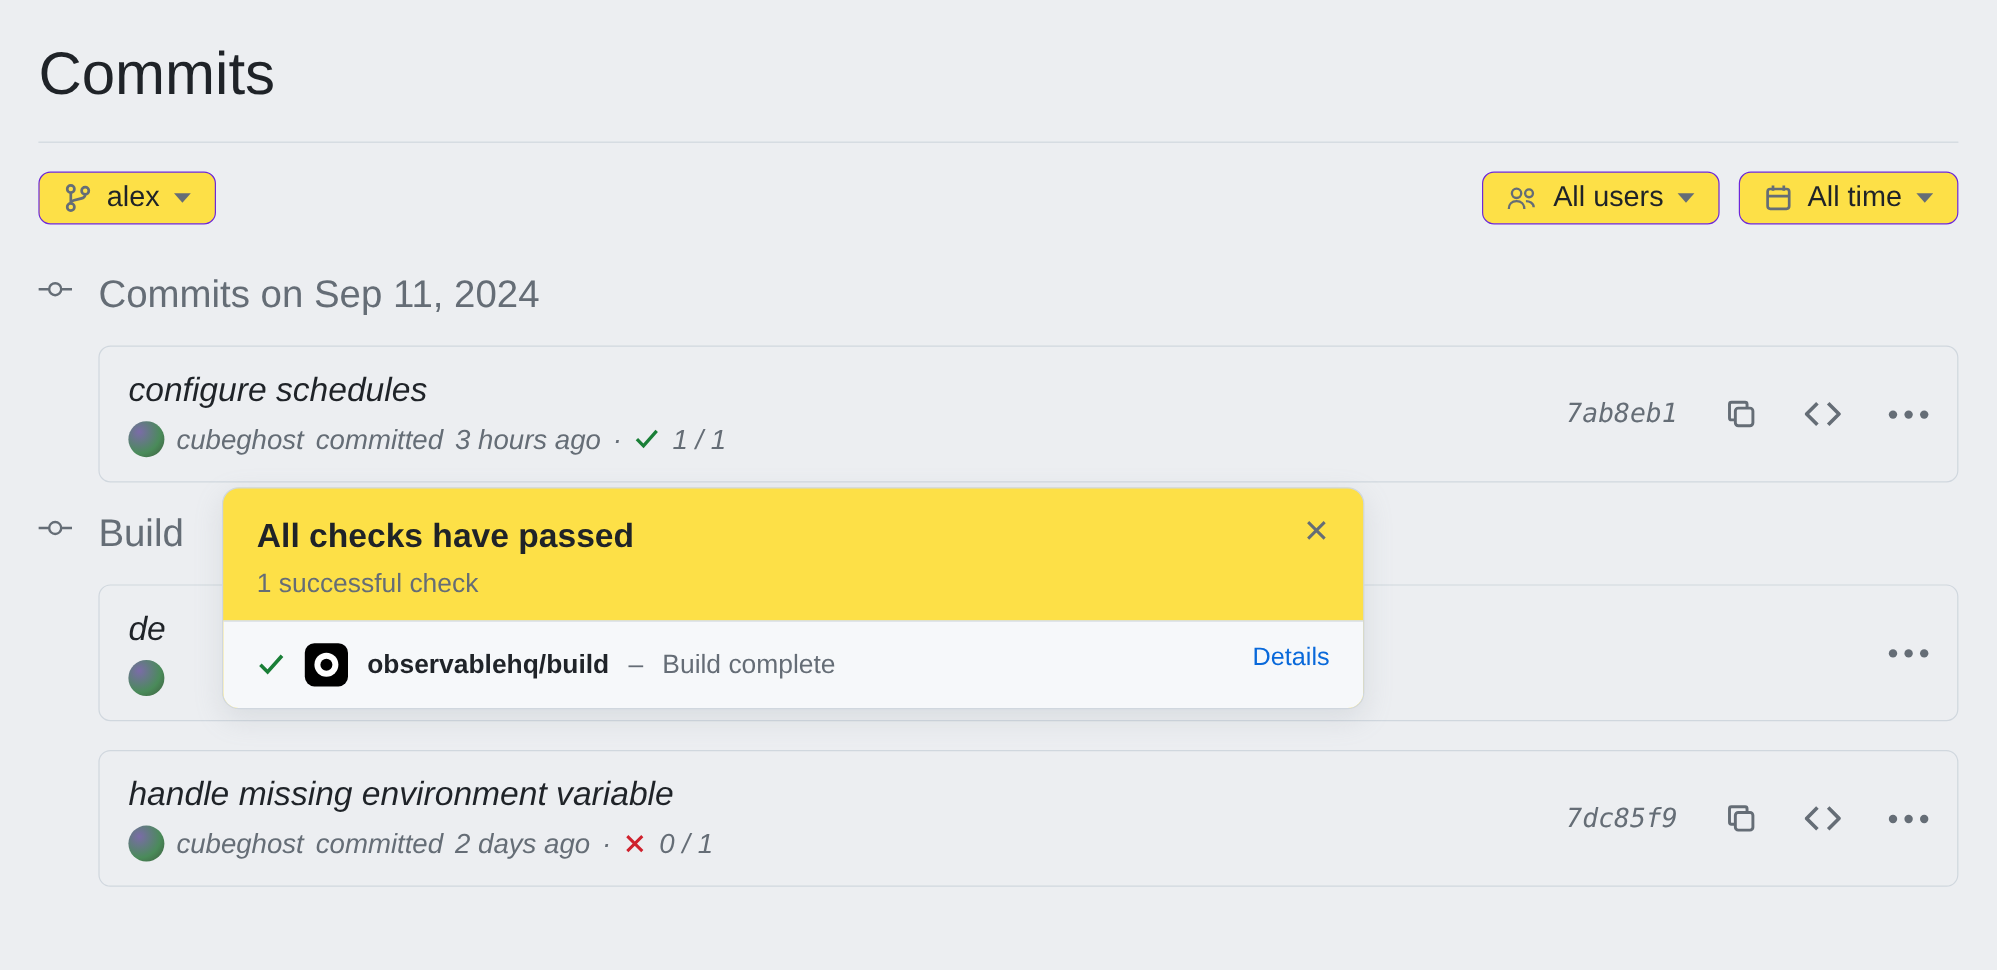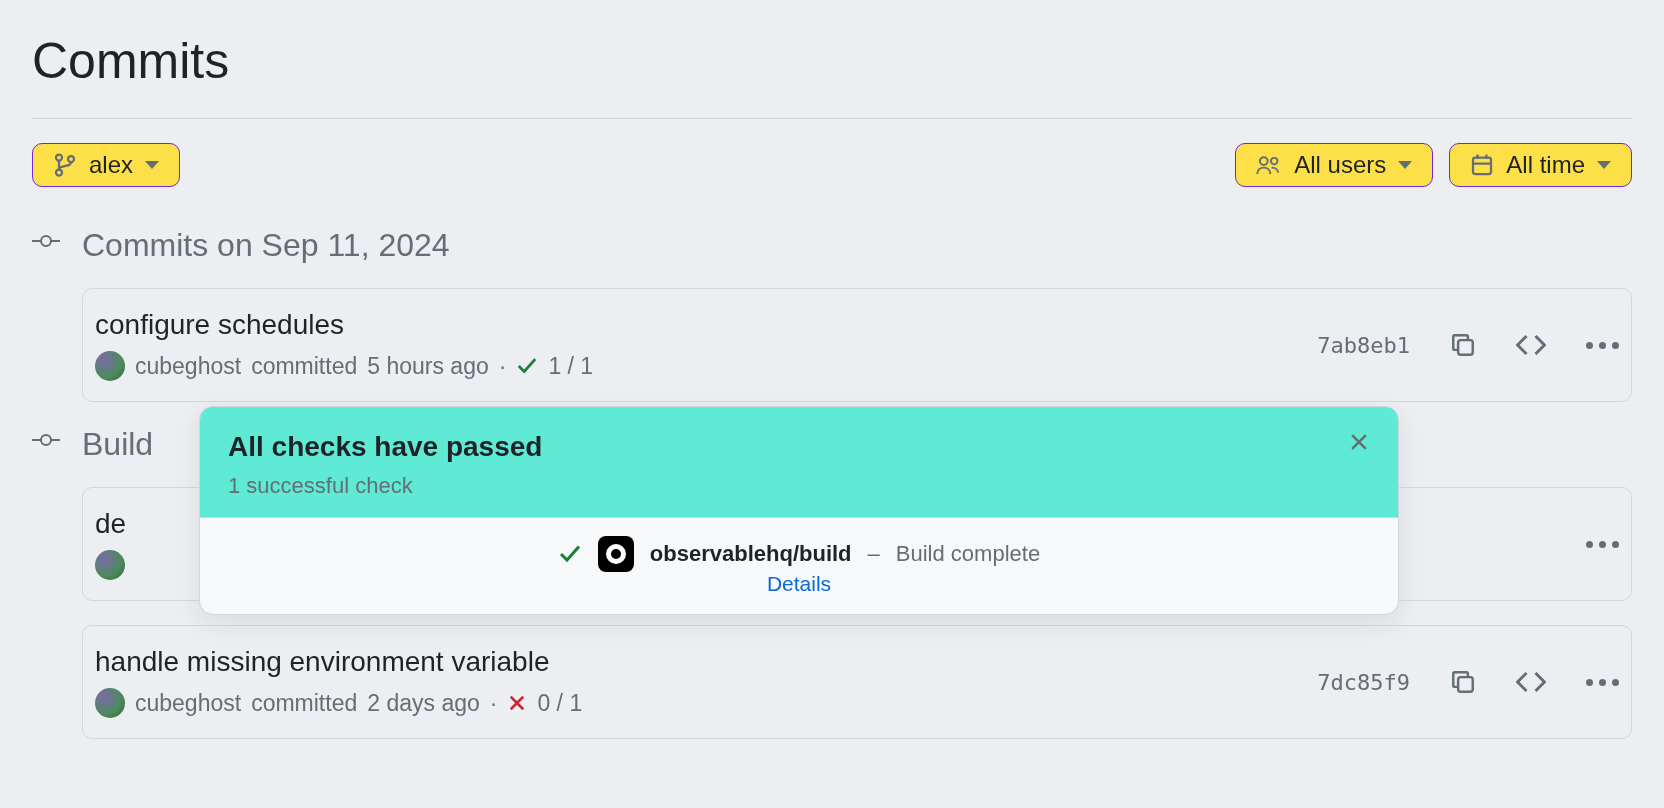--- a/index.html
+++ b/index.html
@@ -55,26 +55,27 @@
 }
 .date-header {
   font-size: 32px;
   color: #656d76;
   margin-bottom: 24px;
   position: relative;
 }
 .commit-card {
   border: 1px solid #d0d7de;
   border-radius: 10px;
-  padding: 20px 12px;
+  padding: 20px 24px;
   margin-bottom: 24px;
   display: flex;
   align-items: center;
   justify-content: space-between;
   background: #eceef1;
+  font-style: italic;
 }
 .commit-left { flex: 1; min-width: 0; }
 .commit-title {
   font-size: 28px;
   font-weight: 400;
   color: #1f2328;
   margin-bottom: 10px;
   white-space: nowrap;
   overflow: hidden;
   text-overflow: ellipsis;
@@ -112,46 +113,44 @@
 .kebab { display: flex; gap: 6px; }
 .kebab span {
   width: 7px; height: 7px;
   background: #656d76;
   border-radius: 50%;
 }
 .popover {
   position: absolute;
   left: 185px;
   top: 406px;
-  width: 1200px;
-  background: #5eead4;
+  width: 952px;
+  background: #fde047;
   border: 1px solid #d0d7de;
   border-radius: 14px;
   box-shadow: 0 8px 24px rgba(140,149,159,0.2);
   overflow: hidden;
   z-index: 10;
-  margin-left: 14px;
 }
 .popover-header {
   padding: 24px 28px 18px;
   display: flex;
   justify-content: space-between;
   align-items: flex-start;
 }
 .popover-title { font-size: 28px; font-weight: 700; margin-bottom: 10px; }
 .popover-sub { font-size: 22px; color: #656d76; }
 .popover-close { color: #656d76; font-size: 22px; cursor: pointer; }
 .popover-row {
   display: flex;
-  align-items: center;
+  align-items: flex-start;
   justify-content: space-between;
   padding: 18px 28px;
   background: #f6f8fa;
   border-top: 1px solid #d0d7de;
-  flex-direction: column;
 }
 .popover-row-left {
   display: flex;
   align-items: center;
   gap: 16px;
   font-size: 22px;
 }
 .check-app-icon {
   width: 36px; height: 36px;
   border-radius: 8px;
@@ -230,21 +229,21 @@
       <span>Commits on Sep 11, 2024</span>
     </div>
 
     <div class="commit-card">
       <div class="commit-left">
         <div class="commit-title">configure schedules</div>
         <div class="commit-meta">
           <span class="avatar"></span>
           <span>cubeghost</span>
           <span>committed</span>
-          <span>5 hours ago</span>
+          <span>3 hours ago</span>
           <span class="dot-sep">·</span>
           <span class="check-pass">
             <svg width="22" height="22" viewBox="0 0 16 16" fill="none" stroke="currentColor" stroke-width="2">
                 <path d="M2 8l4 4 8-9"></path>
               </svg>
           </span>
           <span>1 / 1</span>
         </div>
       </div>
       <div class="commit-right">

